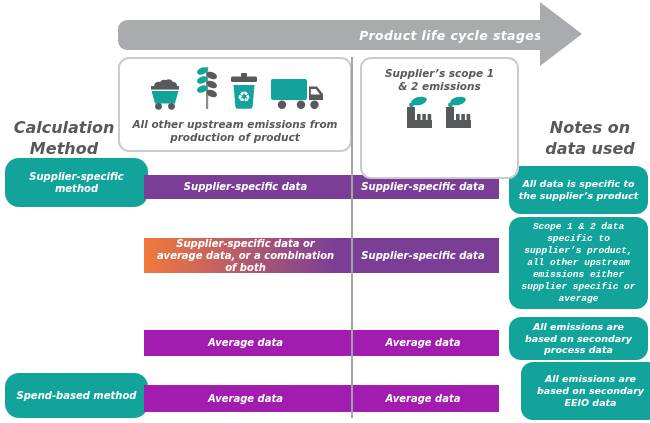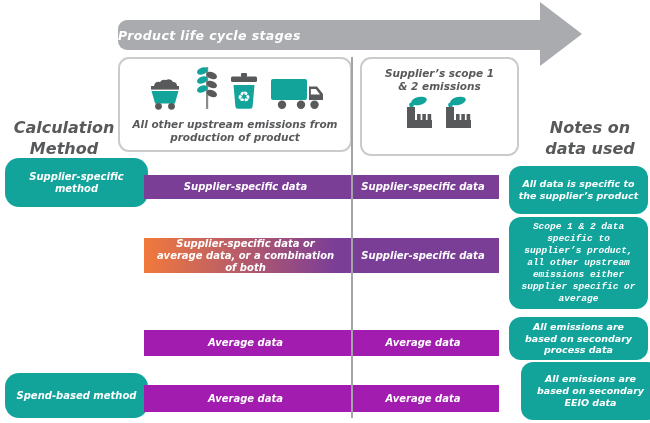--- a/index.html
+++ b/index.html
@@ -8,40 +8,40 @@
     position:relative; width:650px; height:423px; background:#ffffff;
     font-family:"DejaVu Sans","Liberation Sans",sans-serif;
     font-weight:700; font-style:italic; overflow:hidden;
   }
   .abs { position:absolute; }
 
   
   .arrow-body {
     left:118px; top:20px; width:424px; height:30px;
     background:#A9ABAE; border-radius:9px 0 0 9px;
-    display:flex; align-items:center; justify-content:flex-start;
+    display:flex; align-items:center; justify-content:flex-end;
     color:#ffffff; font-size:12.5px; letter-spacing:.4px; z-index:2;
   }
   .arrow-head {
     left:540px; top:2px; width:0; height:0;
     border-top:32px solid transparent; border-bottom:32px solid transparent;
     border-left:42px solid #A9ABAE; z-index:2;
   }
 
   
   .divider { left:351px; top:57px; width:2px; height:361px; background:#A2A4A7; z-index:5; }
 
   
   .stagebox {
     background:#ffffff; border:2px solid #C9CBCD; border-radius:11px; z-index:3;
     display:flex; flex-direction:column; align-items:center;
     color:#58595B; text-align:center;
   }
   .box-upstream { left:118px; top:57px; width:234px; height:95px; justify-content:flex-start; padding-top:7px; }
-  .box-scope    { left:360px; top:57px; width:159px; height:99px; padding-top:8px; }
+  .box-scope    { left:360px; top:57px; width:159px; height:122px; padding-top:8px; }
   .icon-row { display:flex; align-items:flex-end; gap:13px; height:48px; }
   .caption { font-size:10.5px; line-height:1.22; margin-top:4px; padding:0 6px; }
   .factory-row { display:flex; gap:12px; margin-top:3px; }
 
   
   .col-header { color:#58595B; font-size:16px; line-height:1.3; text-align:center; }
   .hdr-left  { left:8px;  top:118px; width:112px; }
   .hdr-right { left:534px; top:118px; width:112px; }
 
   

